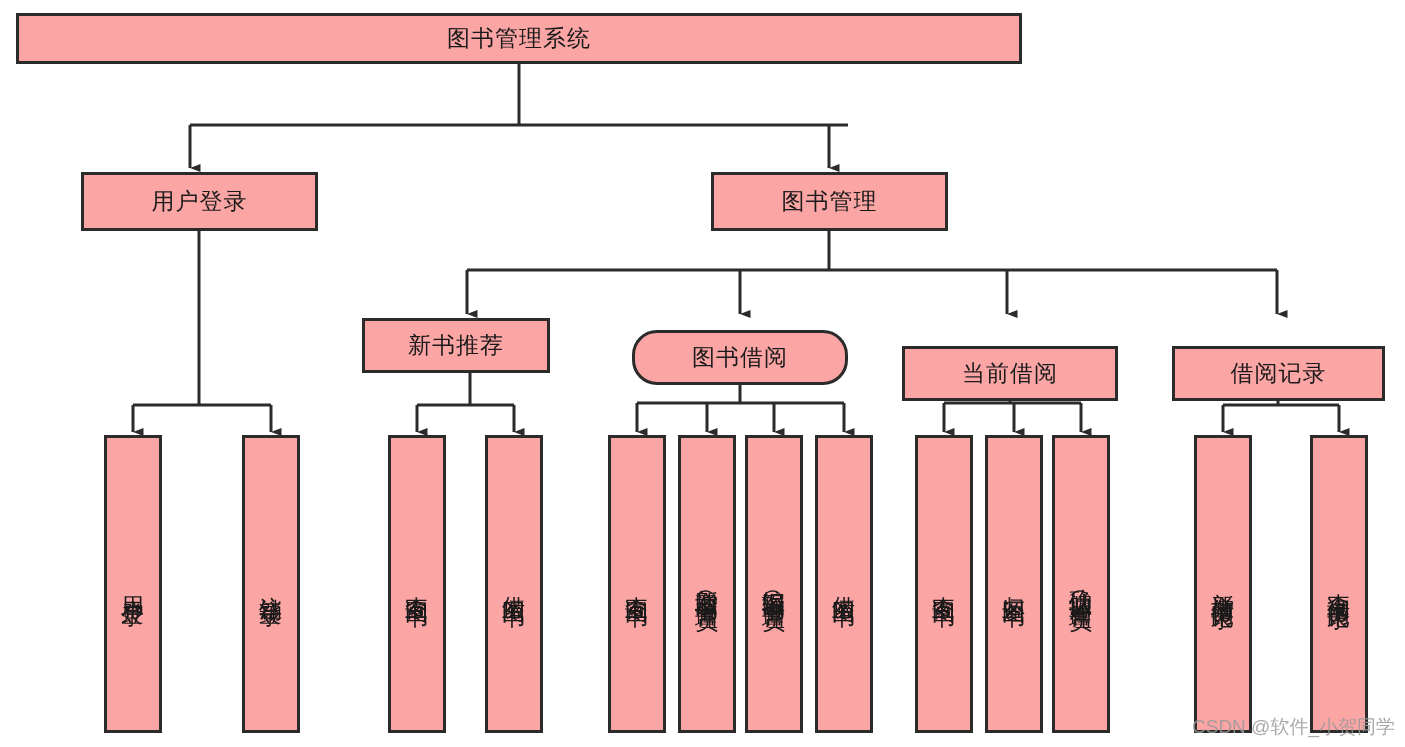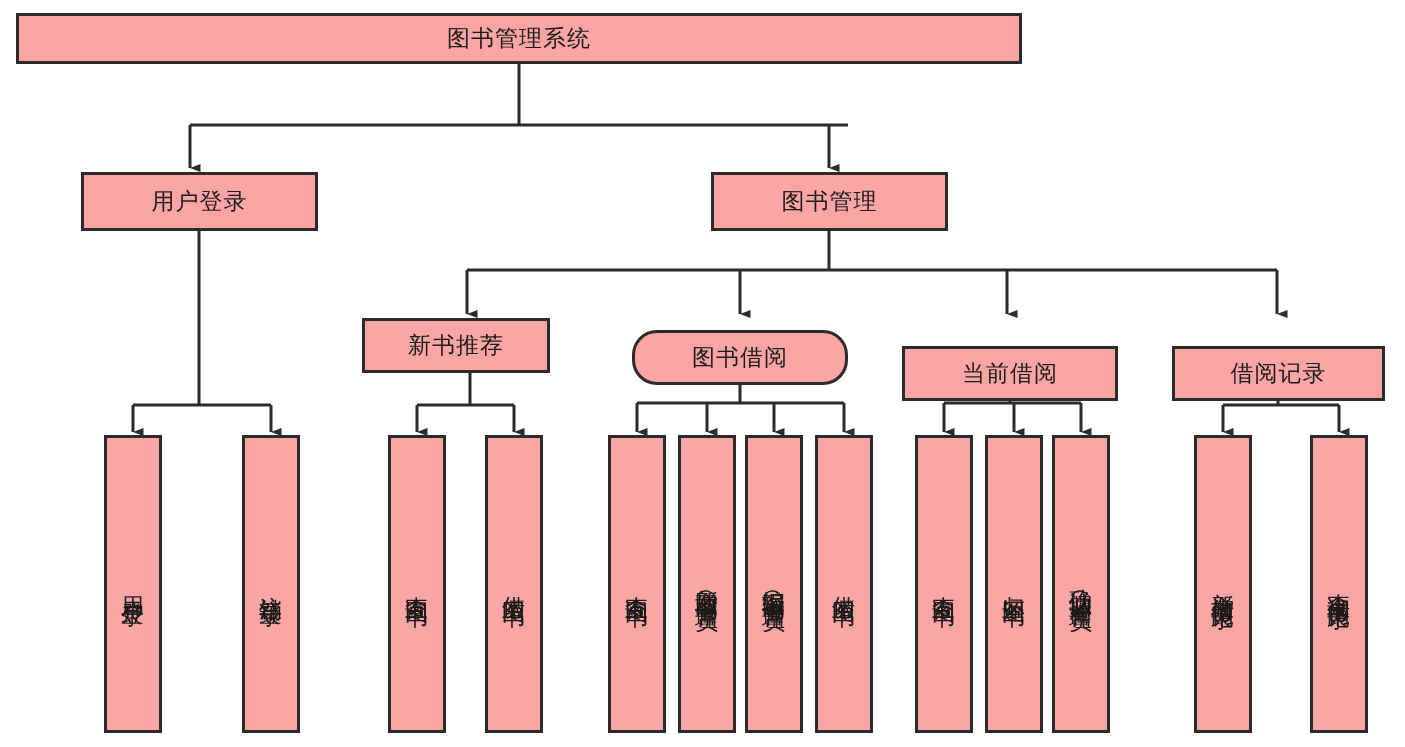--- a/index.html
+++ b/index.html
@@ -183,14 +183,15 @@
     <span class="vtext">确认归还（管理员）</span>
   </div>
 
   <div class="node v" style="left:1194px; top:435px; width:58px; height:298px;">
     <span class="vtext">新增借阅记录</span>
   </div>
   <div class="node v" style="left:1310px; top:435px; width:58px; height:298px;">
     <span class="vtext">查询借阅记录</span>
   </div>
 
+  <div class="watermark">CSDN @软件_小贺同学</div>
 
 </div>
 
 </body></html>

